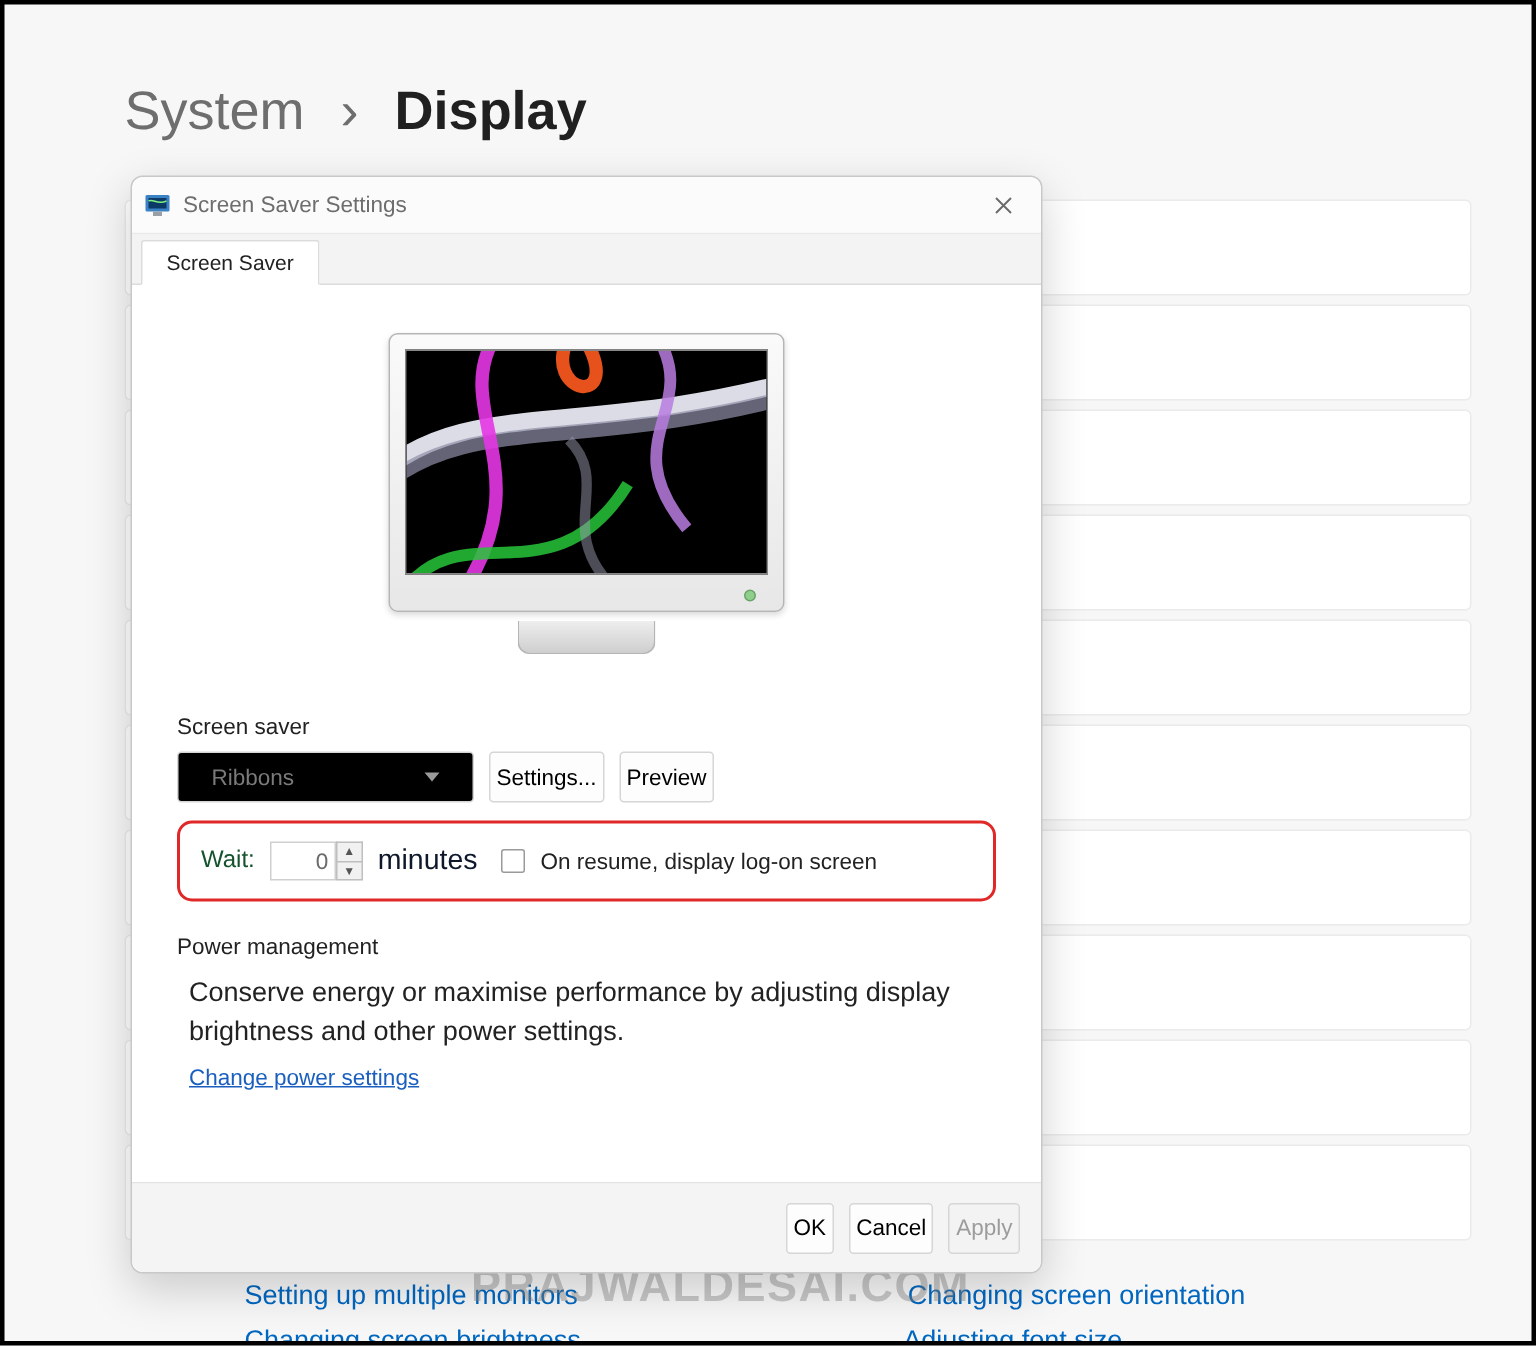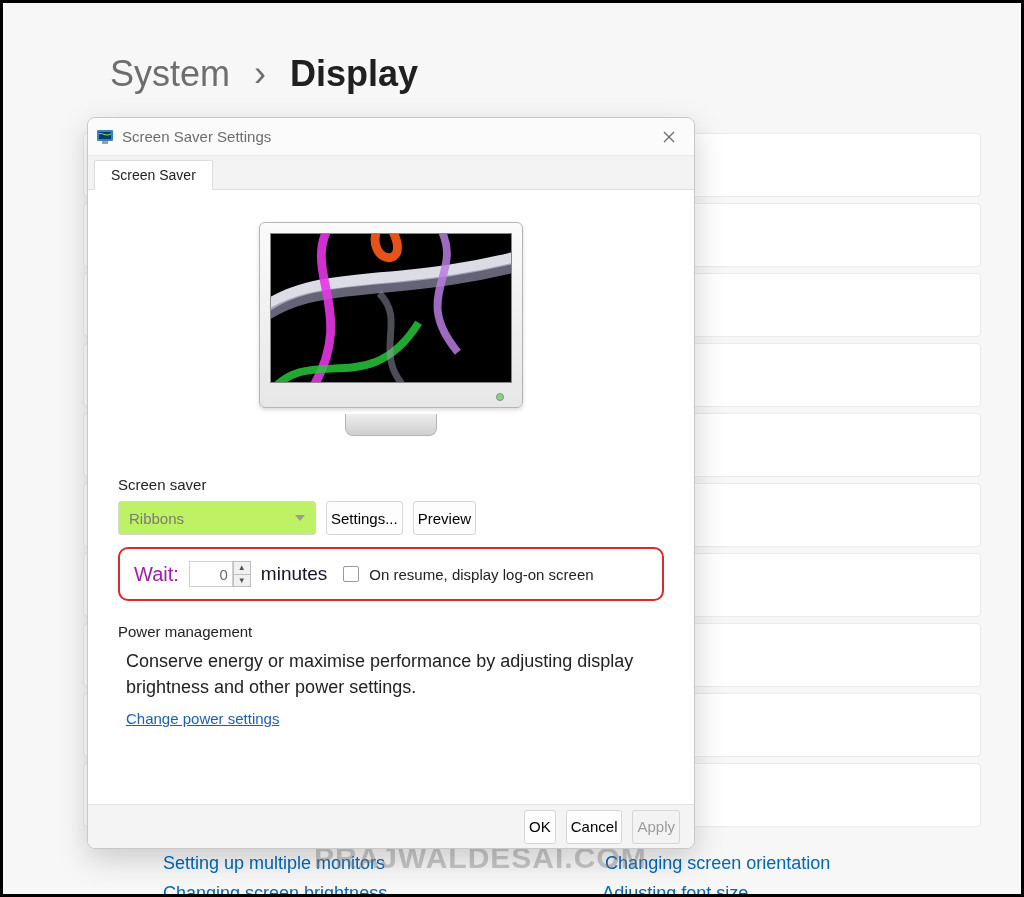--- a/index.html
+++ b/index.html
@@ -1,18 +1,18 @@
 <!DOCTYPE html>
 <html><head>
 <meta charset="utf-8">
 <style>
   * { box-sizing: border-box; font-family: "Segoe UI", Arial, sans-serif; }
   body { margin: 0; background: #f7f7f7; width: 1024px; height: 897px; overflow: hidden; border: 3px solid #000; position: relative; }
   .page { padding: 50px 70px 0 80px; }
-  .breadcrumb { font-size: 36px; font-weight: 400; color: #6e6e6e; margin-bottom: 18px; margin-left: 27px; }
+  .breadcrumb { font-size: 36px; font-weight: 400; color: #6e6e6e; margin-bottom: 18px; }
   .breadcrumb .chev { margin: 0 14px; color: #6e6e6e; }
   .breadcrumb .current { font-weight: 700; color: #202020; }
   .bg-rows { position: absolute; left: 80px; right: 40px; top: 130px; }
   .bg-row { height: 64px; background: #fff; border: 1px solid #eceaea; border-radius: 4px; margin-bottom: 6px; }
   .bg-links { position: absolute; left: 160px; right: 60px; top: 850px; display:flex; gap: 220px; }
   .bg-links a, .bg-link2 a { color: #0067c0; font-size: 18px; text-decoration: none; }
   .bg-link2 { position:absolute; left:160px; top: 880px; color:#0067c0; font-size:18px;}
   .watermark { position:absolute; left: 290px; top: 838px; font-size: 30px; font-weight: 800; color: rgba(130,130,130,0.42); letter-spacing: 1px; margin-left: 21px; }
   
   .dialog { position: absolute; left: 84px; top: 114px; width: 608px; height: 732px; background: #fff; border: 1px solid #c8c8c8; border-radius: 8px; box-shadow: 0 10px 30px rgba(0,0,0,0.18); display:flex; flex-direction:column; }
@@ -24,37 +24,37 @@
   .tab { background:#fff; border:1px solid #dcdcdc; border-bottom:1px solid #fff; padding: 6px 16px; font-size: 14px; color:#222; position:relative; top:1px; border-radius: 2px 2px 0 0; }
   .body { flex:1; padding: 18px 30px 0 30px; background:#fff; }
   .monitor-wrap { display:flex; justify-content:center; margin-top: 14px; margin-bottom: 40px; }
   .monitor { width: 264px; height: 214px; position:relative; }
   .m-outer { position:absolute; left:0; top:0; width:264px; height:186px; background: linear-gradient(#fafafa,#e7e7e7); border:1px solid #b5b5b5; border-radius:6px; box-shadow: 0 2px 4px rgba(0,0,0,.15);}
   .m-inner { position:absolute; left:10px; top:10px; right:10px; height:150px; background:#000; border:1px solid #888; overflow:hidden; }
   .m-led { position:absolute; right:18px; bottom:6px; width:8px; height:8px; border-radius:50%; background:#8ed08b; border:1px solid #6aa268;}
   .m-stand { position:absolute; left:50%; transform:translateX(-50%); bottom:0; width:92px; height:22px; background:linear-gradient(#eee,#cfcfcf); border:1px solid #b5b5b5; border-top:none; border-radius: 0 0 8px 8px;}
   .group-lbl { font-size: 15px; color:#222; margin-bottom:8px; }
   .row { display:flex; align-items:center; gap:10px; }
-  .combo { flex:1; max-width:198px; height:34px; border:1px solid #d6d6d6; background:#bef264; display:flex; align-items:center; justify-content:space-between; padding:0 10px; color:#7a7a7a; font-size:15px; border-radius:3px; cursor:pointer;}
+  .combo { flex:1; max-width:198px; height:34px; border:1px solid #d6d6d6; background:#000000; display:flex; align-items:center; justify-content:space-between; padding:0 22px; color:#7a7a7a; font-size:15px; border-radius:3px; cursor:pointer;}
   .btn { height:34px; padding: 0 4px; border:1px solid #d6d6d6; background:#fdfdfd; font-size:15px; cursor:pointer; border-radius:3px; }
   .btn.disabled { color:#9c9c9c; background:#f3f3f3; cursor:default;}
   .highlight { border:2px solid #e02828; border-radius:10px; padding:12px 14px; margin-top:12px; display:flex; align-items:center; gap:10px; }
-  .wait-lbl { color:#a21caf; font-size:20px; }
+  .wait-lbl { color:#14532d; font-size:16px; }
   .spin { display:flex; align-items:center; }
   .spin input { width:44px; height:26px; text-align:right; padding-right:4px; border:1px solid #cfcfcf; font-size:15px; color:#6b6b6b; background:#fff;}
   .spin-btns { width:18px; display:flex; flex-direction:column; }
   .spin-btns div { height:13px; border:1px solid #bfbfbf; background:#f1f1f1; font-size:8px; line-height:11px; text-align:center; color:#555; cursor:pointer;}
   .spin-btns div:first-child{border-bottom:none;}
   .minutes { color:#0f172a; font-size:19px; margin-right:6px;}
   .chk { width:16px; height:16px; border:1px solid #9a9a9a; border-radius:2px; background:#fff; cursor:pointer;}
   .chk-lbl { font-size:15px; color:#222;}
   .pm { margin-top:22px; }
   .pm .desc { font-size:18px; color:#222; margin:8px 0 10px 8px; line-height:1.45; }
   .pm .link { color:#1a5fbf; text-decoration:underline; font-size:15px; margin-left:8px; cursor:pointer;}
-  .dlg-btns { height:44px; border-top:1px solid #e3e3e3; background:#f4f4f4; display:flex; align-items:center; justify-content:flex-end; gap:10px; padding-right:14px; border-radius:0 0 8px 8px;}
+  .dlg-btns { height:60px; border-top:1px solid #e3e3e3; background:#f4f4f4; display:flex; align-items:center; justify-content:flex-end; gap:10px; padding-right:14px; border-radius:0 0 8px 8px;}
   .chev-down { width:0;height:0;border-left:5px solid transparent;border-right:5px solid transparent;border-top:6px solid #9a9a9a;}
 </style>
 </head>
 <body>
 
 <div class="page">
   <div class="breadcrumb">
     <span>System</span>
     <span class="chev">›</span>
     <span class="current">Display</span>

